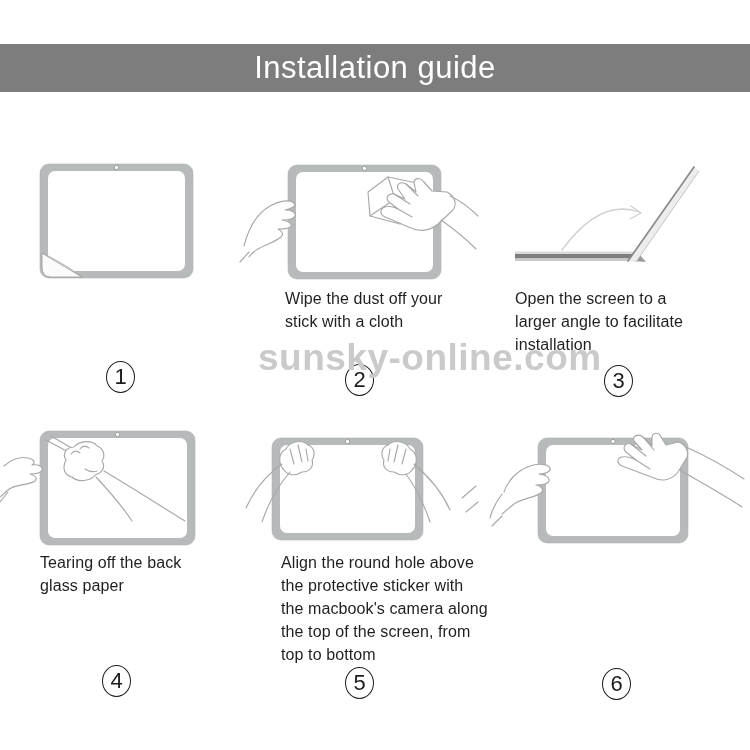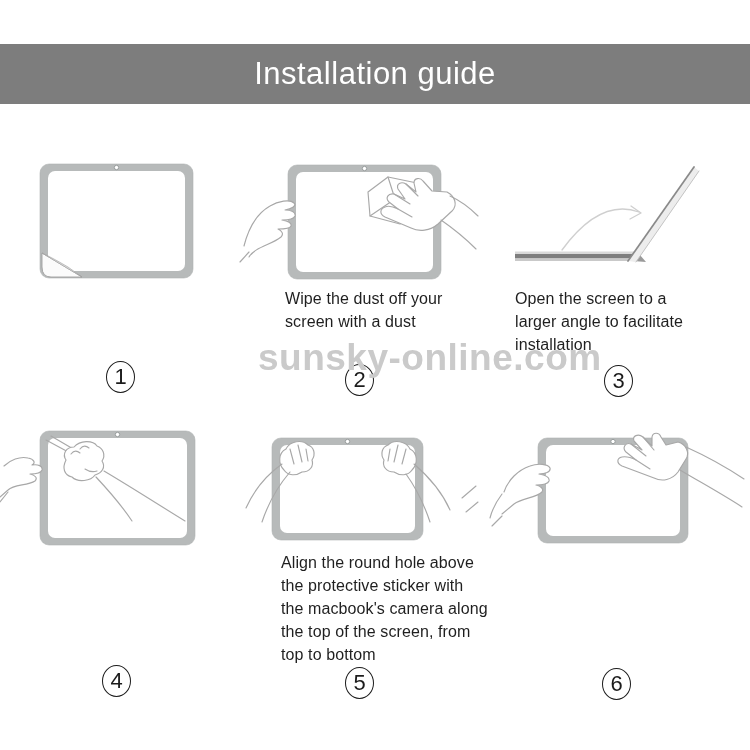--- a/index.html
+++ b/index.html
@@ -1,21 +1,21 @@
 <!DOCTYPE html>
 <html style="--header-bg: #7d7d7d; --header-fg: #ffffff; --frame-gray: #b7baba; --sketch-line: #a8a8a8; --caption-color: #1f1f1f; --number-color: #1c1c1c; --watermark-color: #cacaca;"><head>
 <meta charset="utf-8">
 <style>
   html,body { margin:0; padding:0; background:#fff; }
   .stage {
     position:relative; width:750px; height:750px; background:#fff;
     font-family:"Liberation Sans","DejaVu Sans",sans-serif; overflow:hidden;
   }
   .header {
-    position:absolute; left:0; top:44px; width:750px; height:60px;
+    position:absolute; left:0; top:44px; width:750px; height:48px;
     background:var(--header-bg,#7d7d7d); display:flex; align-items:center; justify-content:center;
   }
   .header-title { color:var(--header-fg,#fff); font-size:31px; letter-spacing:0.5px; }
   .illus { position:absolute; overflow:visible; }
   .caption {
     position:absolute; font-size:16px; line-height:23px; color:var(--caption-color,#1f1f1f);
     white-space:pre-line; letter-spacing:0.1px;
   }
   .stepnum {
     position:absolute; width:29px; height:32px; border:1.5px solid var(--number-color,#222);
@@ -134,24 +134,26 @@
       <path class="sketch" d="M10 66 C4 74 0 82 -2 90 M10 88 L0 98"></path>
     </g>
     <g>
       <path class="sketch-fill" d="M186 14 C194 16 198 25 194 31 L186 44 C180 52 170 54 162 50 L130 38 C124 35 125 30 130 29 C135 28 140 30 144 32 L134 24 C130 20 133 14 139 16 L150 22 L142 13 C140 8 146 5 151 9 L160 18 L160 9 C161 4 167 4 169 9 L174 17 Z"></path>
       <path class="sketch" d="M144 32 L158 41 M139 16 L154 28 M151 9 L162 22" stroke-width="0.85"></path>
       <path class="sketch" d="M194 19 C214 28 234 39 252 51 M188 42 C208 54 230 66 250 79"></path>
     </g>
   </svg>
 
   <div class="caption" style="left:285px;top:287px;">Wipe the dust off your
-screen with a dust</div>
+stick with a cloth</div>
   <div class="caption" style="left:515px;top:287px;">Open the screen to a
 larger angle to facilitate
 installation</div>
+  <div class="caption" style="left:40px;top:551px;">Tearing off the back
+glass paper</div>
   <div class="caption" style="left:281px;top:551px;">Align the round hole above
 the protective sticker with
 the macbook's camera along
 the top of the screen, from
 top to bottom</div>
 
   <div class="stepnum" style="left:106px;top:361px;">1</div>
   <div class="stepnum" style="left:345px;top:364px;">2</div>
   <div class="stepnum" style="left:604px;top:365px;">3</div>
   <div class="stepnum" style="left:102px;top:665px;">4</div>

